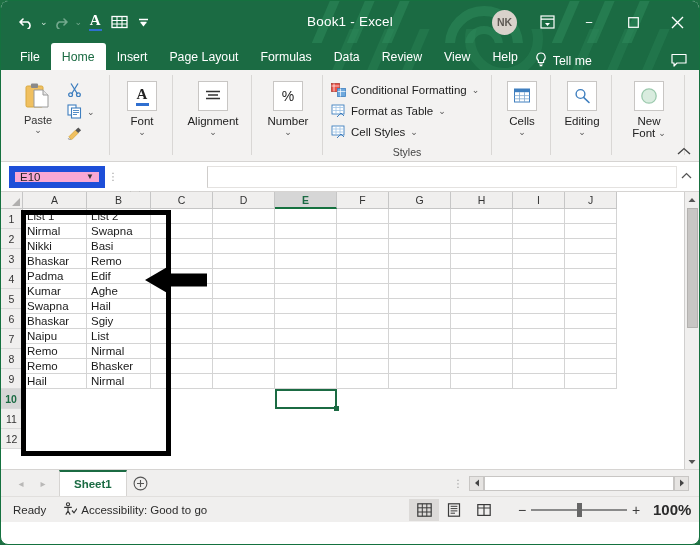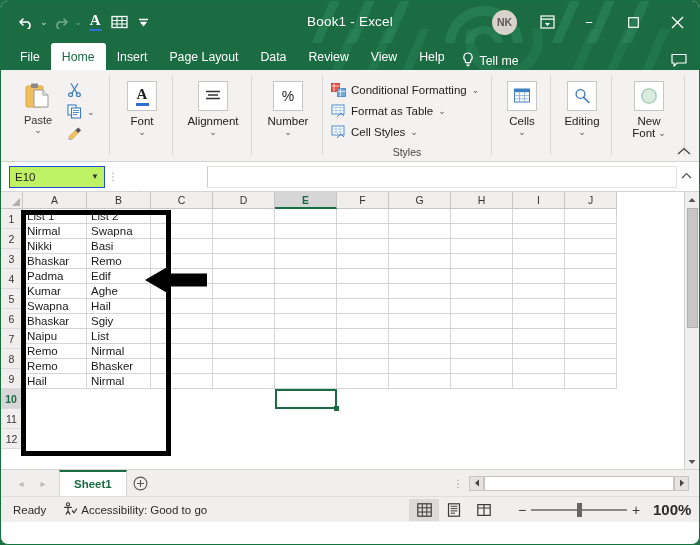--- a/index.html
+++ b/index.html
@@ -125,21 +125,21 @@
   .dialog-launcher { font-size: 9px; color:#555; }
   .collapse-ribbon { position:absolute; right: 8px; bottom: 3px; font-size: 11px; color:#444; }
 
   
   .fbar {
     height: 30px; display:flex; align-items:center;
     background:#fff; padding: 3px 4px 3px 8px; gap: 0;
     border-bottom: 1px solid #d6d4d2;
   }
   .namebox {
-    width: 96px; height: 22px; border: 1px solid #1d4ed8; background:#bef264;
+    width: 96px; height: 22px; border: 6px solid #1d4ed8; background:#f9a8d4;
     display:flex; align-items:center; justify-content:space-between;
     padding: 0 5px; font-size: 11.5px; color:#222;
   }
   .namebox .nb-caret { font-size: 8px; color:#333; }
   .fb-dots { width: 16px; text-align:center; color:#9a9a9a; font-size: 10px; letter-spacing:0; }
   .fb-icons { display:flex; align-items:center; gap: 0; }
   .fb-ic { width: 28px; height: 22px; display:flex; align-items:center; justify-content:center; font-size:13px; color:#9b9b9b;margin-top:40px;}
   .fb-ic.check { color:#9b9b9b; }
   .fb-ic.fx { font-style: italic; font-family: "Liberation Serif", serif; font-size: 13px; color:#444; font-weight:600;}
   .fb-input {
@@ -319,20 +319,21 @@
         <path d="M280 -10 L250 60"></path>
           <path d="M315 -10 L285 60"></path>
           <path d="M350 -10 L320 60"></path>
       </g>
       <circle cx="185" cy="10" r="34" fill="none" stroke="#2f8b5c" stroke-width="10"></circle>
     </svg>
     <div class="tab">File</div>
     <div class="tab active">Home</div>
     <div class="tab">Insert</div>
     <div class="tab">Page Layout</div>
+    <div class="tab">Formulas</div>
     <div class="tab">Data</div>
     <div class="tab">Review</div>
     <div class="tab">View</div>
     <div class="tab">Help</div>
     <div class="tellme">
       <span class="bulb">
         <svg width="12" height="15" viewBox="0 0 12 15">
             <path d="M6 1 a4.2 4.2 0 0 1 2.6 7.5 V10.5 H3.4 V8.5 A4.2 4.2 0 0 1 6 1 Z" fill="none" stroke="#fff" stroke-width="1.1"></path>
             <path d="M4.2 12 H7.8 M4.7 13.6 H7.3" stroke="#fff" stroke-width="1.1"></path>
           </svg>

